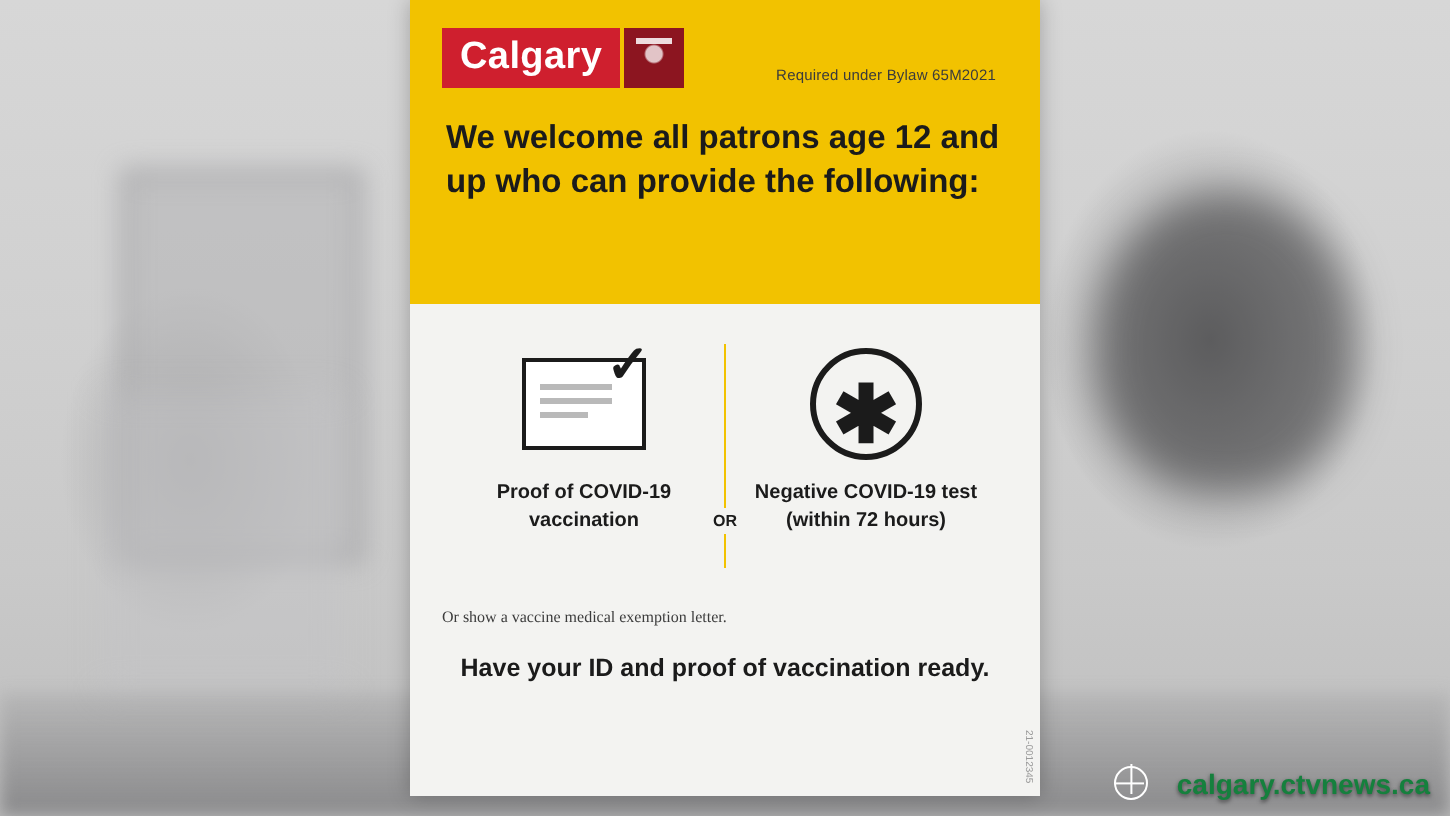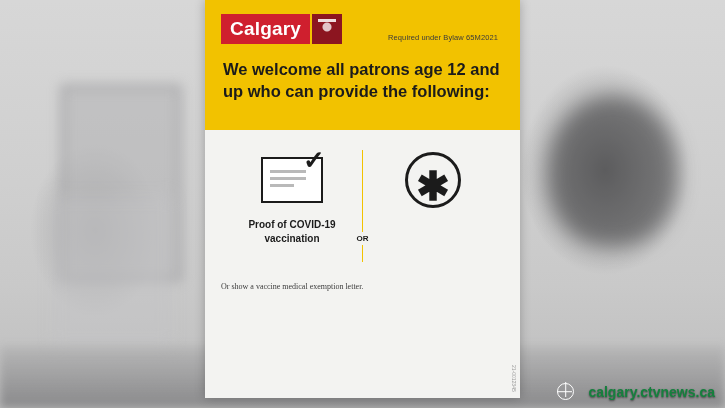--- a/index.html
+++ b/index.html
@@ -72,21 +72,21 @@
     left: 205px;
     top: 0;
     width: 315px;
     height: 398px;
     background: #f3f3f1;
     box-shadow: 0 0 10px rgba(0,0,0,0.25);
     overflow: hidden;
   }
   .yellow-head {
     background: #f2c200;
-    height: 130px;
+    height: 152px;
     position: relative;
   }
   .logo-row {
     display: flex;
     align-items: flex-start;
     padding: 14px 0 0 16px;
   }
   .calgary-logo {
     background: #cf1f2e;
     color: #ffffff;
@@ -351,25 +351,27 @@
         <div class="divider">
           <div class="or-label">OR</div>
         </div>
 
         <div class="option">
           <div class="icon-box">
             <div class="asterisk-circle">
                 <span>✱</span>
               </div>
           </div>
+          <div class="option-label">Negative COVID-19 test (within 72 hours)</div>
         </div>
 
       </div>
 
       <div class="exemption">Or show a vaccine medical exemption letter.</div>
+      <div class="id-line">Have your ID and proof of vaccination ready.</div>
 
 
     </div>
 
     <div class="side-code">21-0012345</div>
   </div>
 
   <div id="watermark">
     <span class="globe"></span>
     <span>calgary.ctvnews.ca</span>

